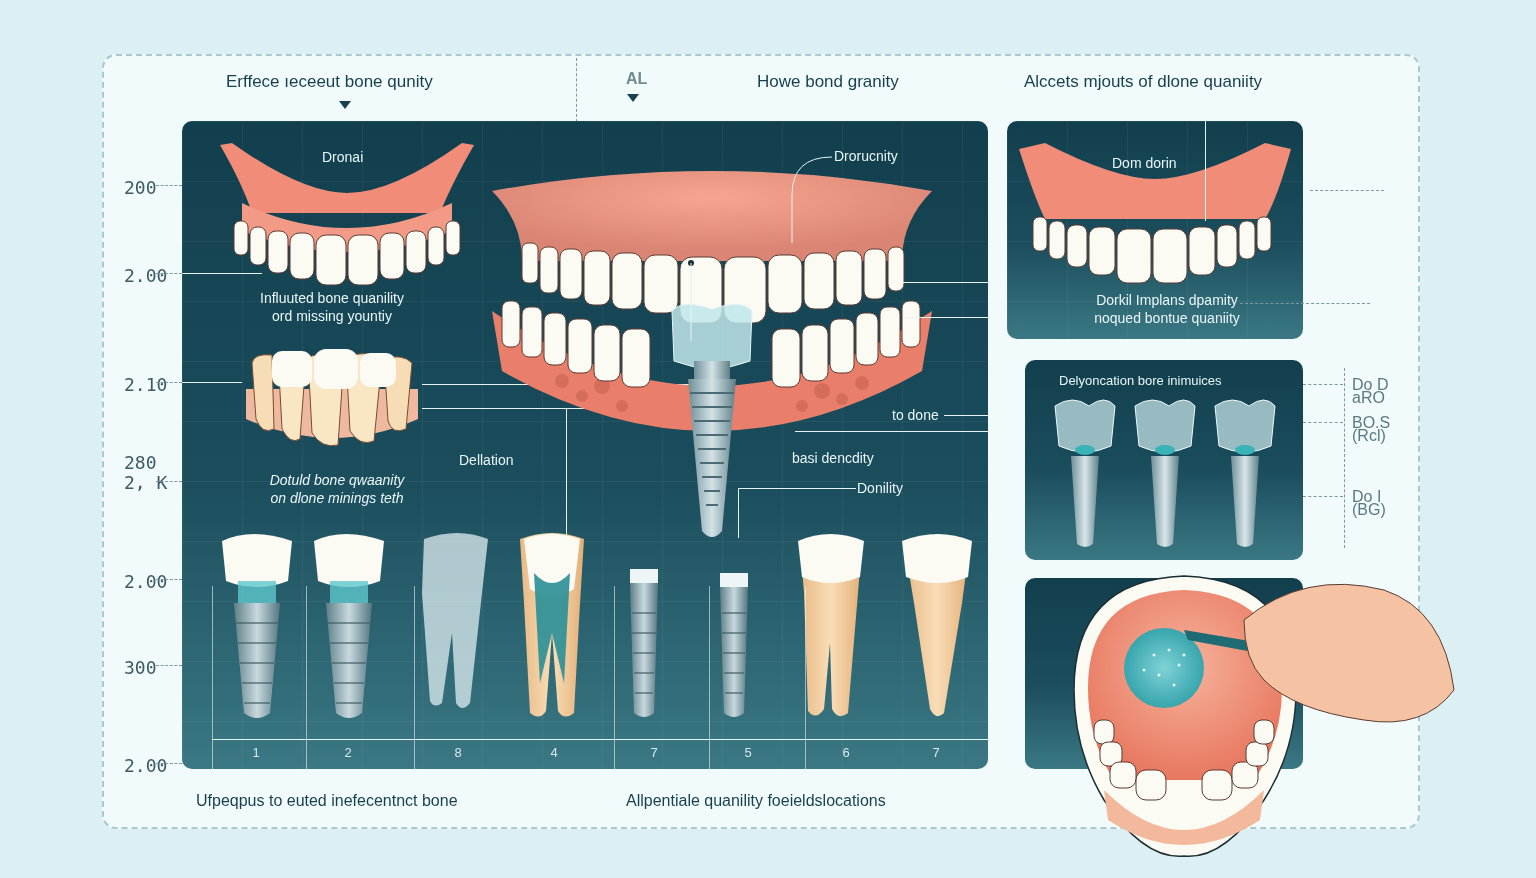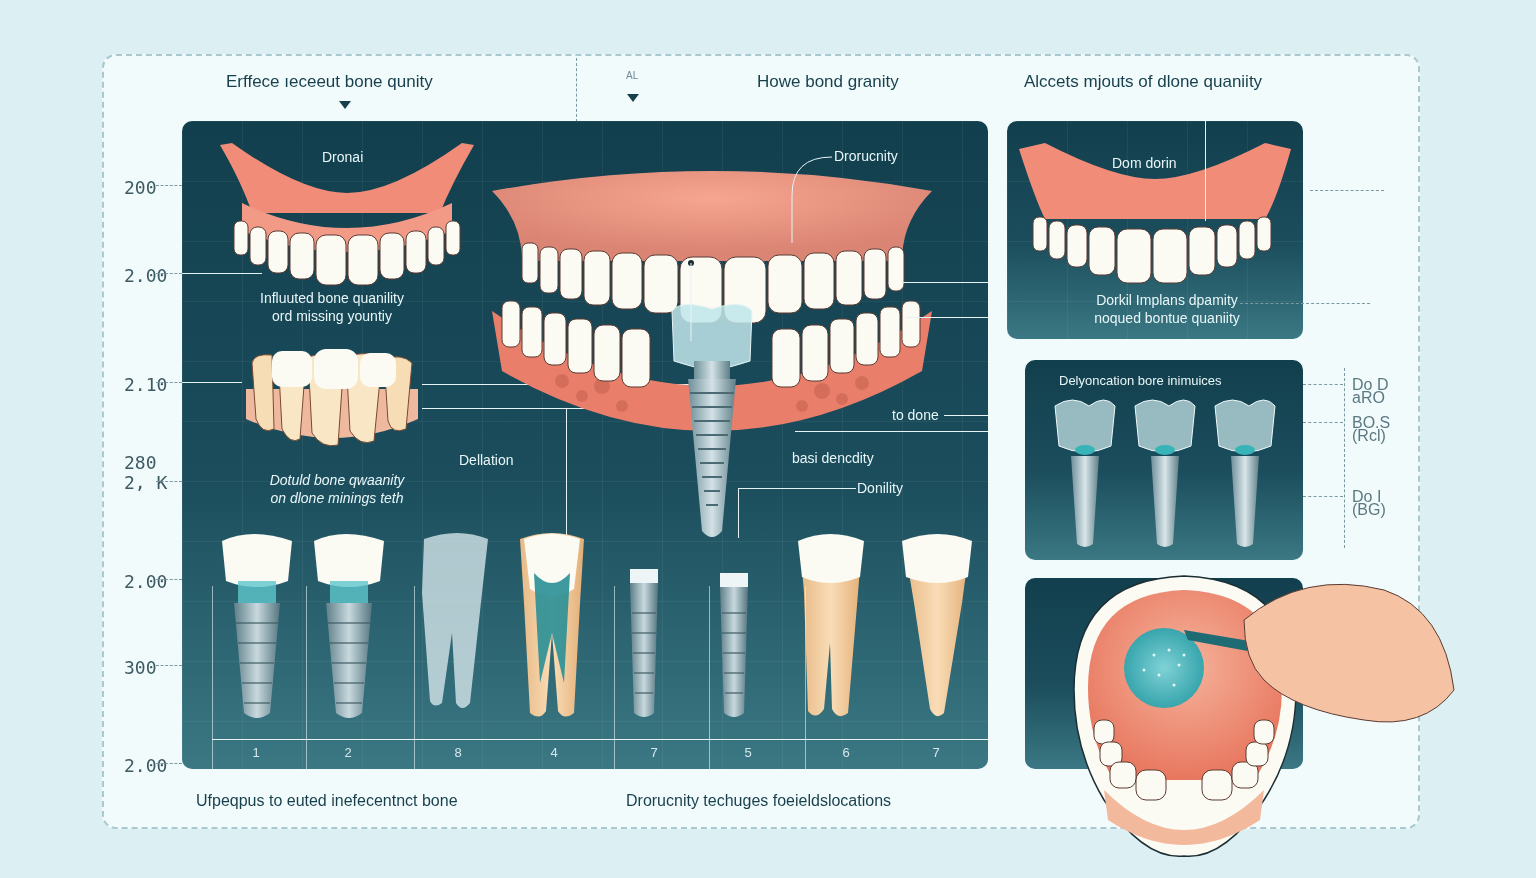--- a/index.html
+++ b/index.html
@@ -21,21 +21,21 @@
   .marker{position:absolute;width:0;height:0;border-left:6px solid transparent;border-right:6px solid transparent;border-top:8px solid #173f4c;}
 </style>
 </head>
 <body>
 
 <div class="sheet"></div>
 
 <div class="title" style="left:226px;top:72px;">Erffece ıeceeut bone qunity</div>
 <div class="marker" style="left:339px;top:101px;"></div>
 <div class="vdash" style="left:576px;top:58px;height:120px;"></div>
-<div style="position:absolute;left:626px;top:70px;color:#6f8a92;font-size:10px;">AL</div>
+<div style="position:absolute;left:626px;top:70px;color:#6f8a92;font-size:16px;font-weight:bold;">AL</div>
 <div class="marker" style="left:627px;top:94px;"></div>
 <div class="title" style="left:757px;top:72px;">Howe bond granity</div>
 <div class="title" style="left:1024px;top:72px;">Alccets mjouts of dlone quaniity</div>
 
 <div class="axis" style="left:124px;top:177px;">200</div>
 <div class="dash" style="left:156px;top:185px;width:26px;"></div>
 <div class="axis" style="left:124px;top:265px;">2.00</div>
 <div class="dash" style="left:156px;top:273px;width:26px;"></div>
 <div class="axis" style="left:124px;top:374px;">2.10</div>
 <div class="dash" style="left:156px;top:382px;width:26px;"></div>
@@ -365,13 +365,13 @@
     <rect x="138" y="200" width="30" height="30" rx="10"></rect>
       <rect x="168" y="192" width="26" height="26" rx="9"></rect>
     <rect x="182" y="172" width="22" height="24" rx="8"></rect>
       <rect x="190" y="150" width="20" height="24" rx="8"></rect>
   </g>
   <path d="M120 60 L372 102 Q380 108 374 116 L124 70 Z" fill="#1f6b74"></path>
   <path d="M180 50 Q240 0 320 20 Q380 40 390 120 Q360 160 300 150 Q230 140 200 110 Q180 90 180 50 Z" fill="#f5c3a3" stroke="#5a3b32" stroke-width="1"></path>
 </svg>
 
 <div class="footer" style="left:196px;top:792px;">Ufpeqpus to  euted inefecentnct bone</div>
-<div class="footer" style="left:626px;top:792px;">Drorucnity techuges foeieldslocations</div>
+<div class="footer" style="left:626px;top:792px;">Allpentiale quanility foeieldslocations</div>
 
 </body></html>

